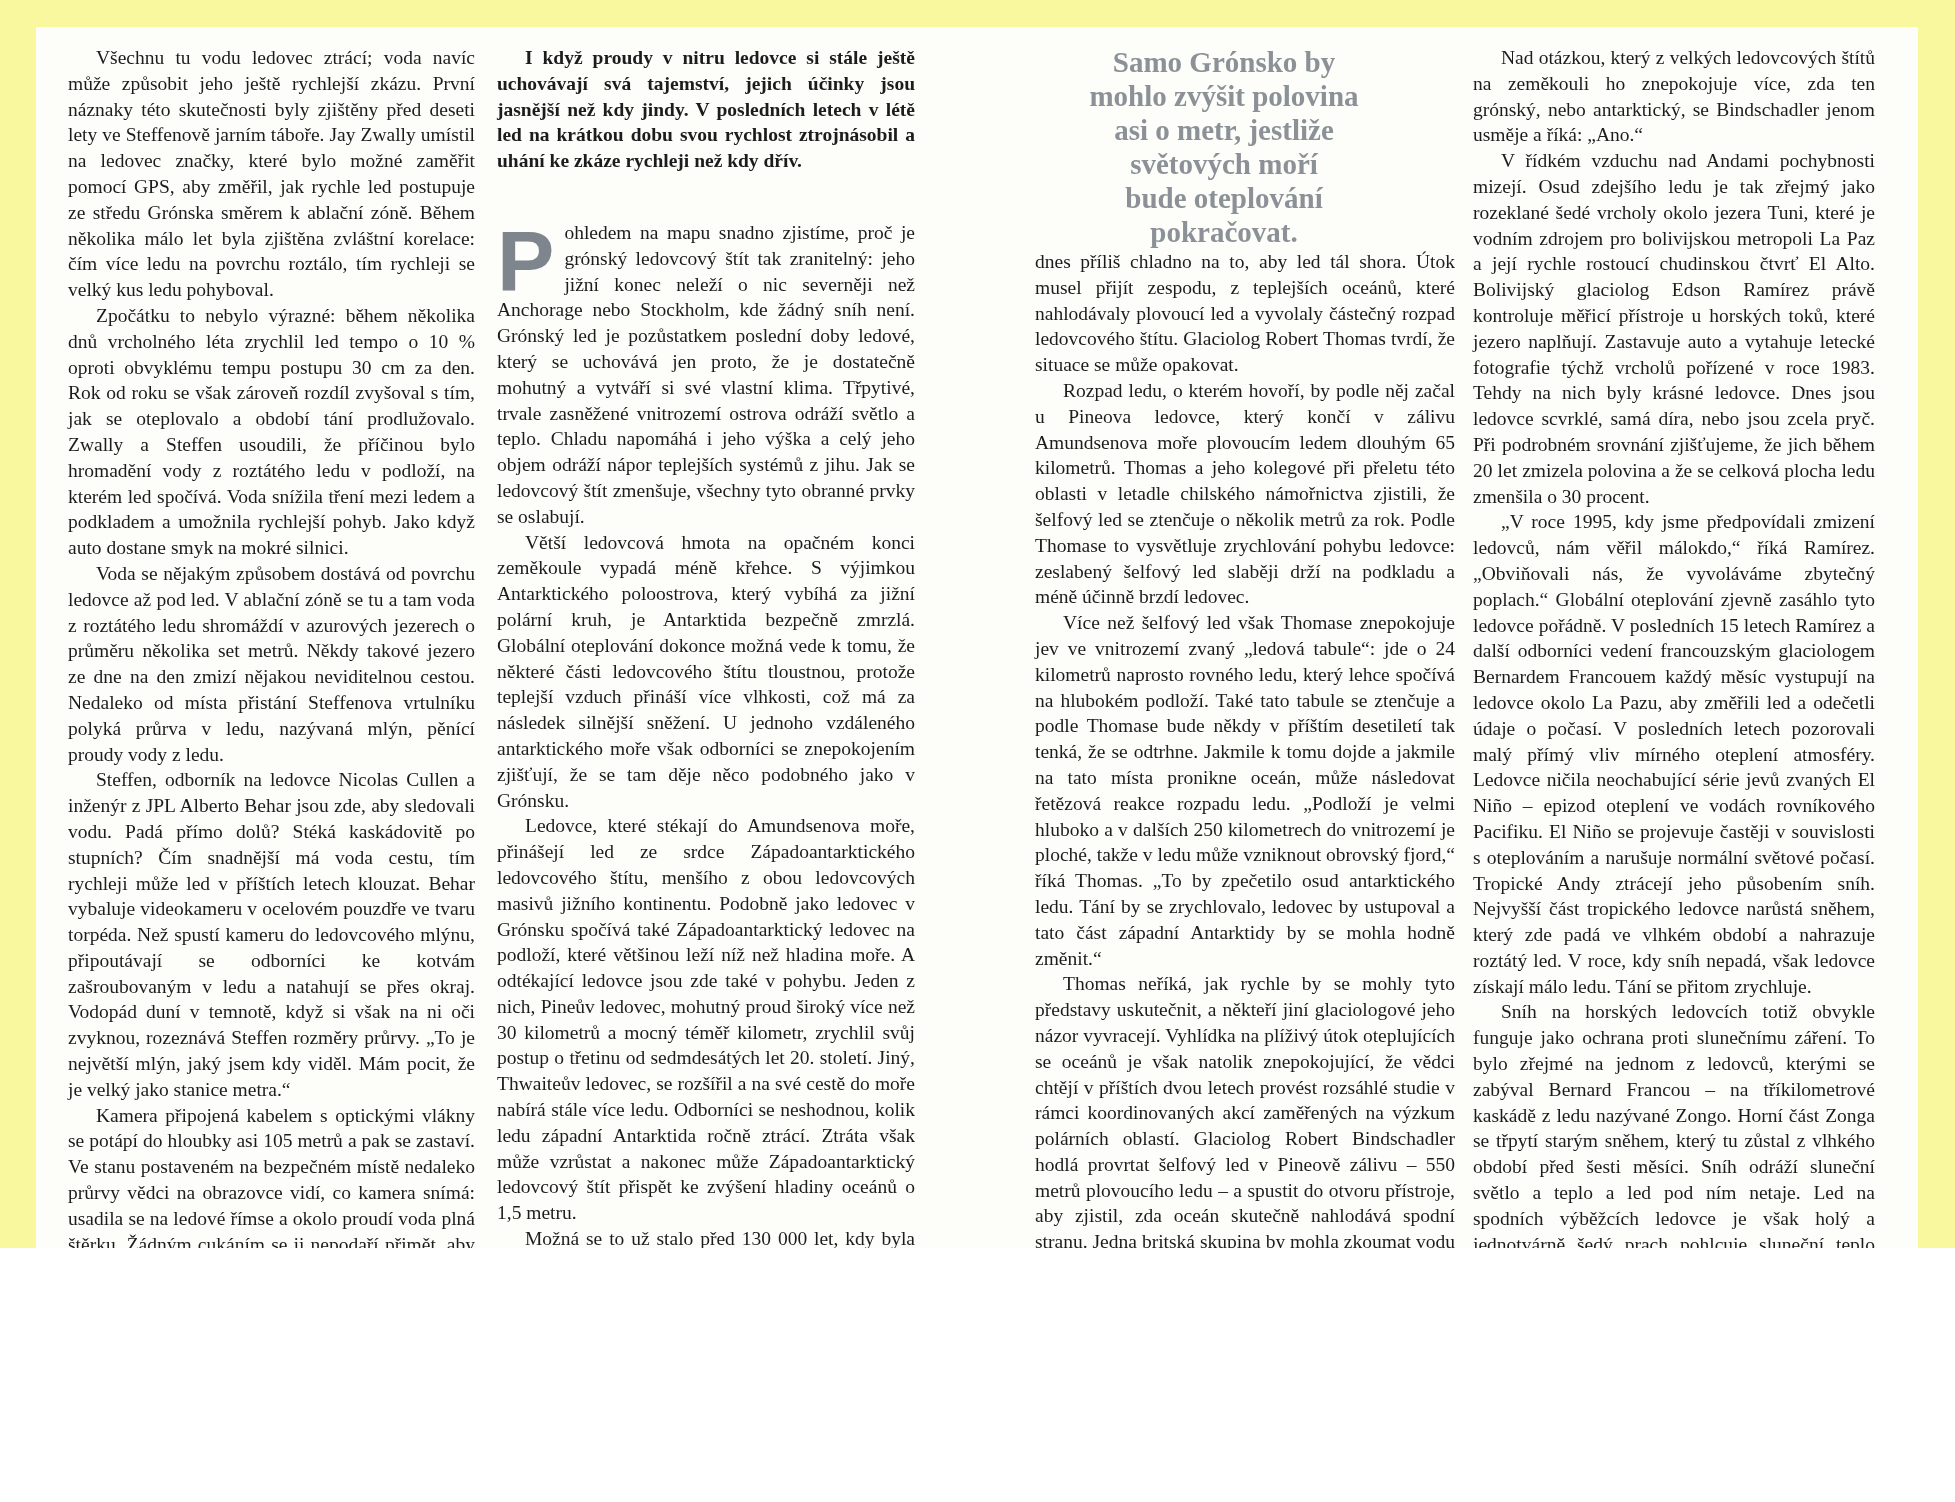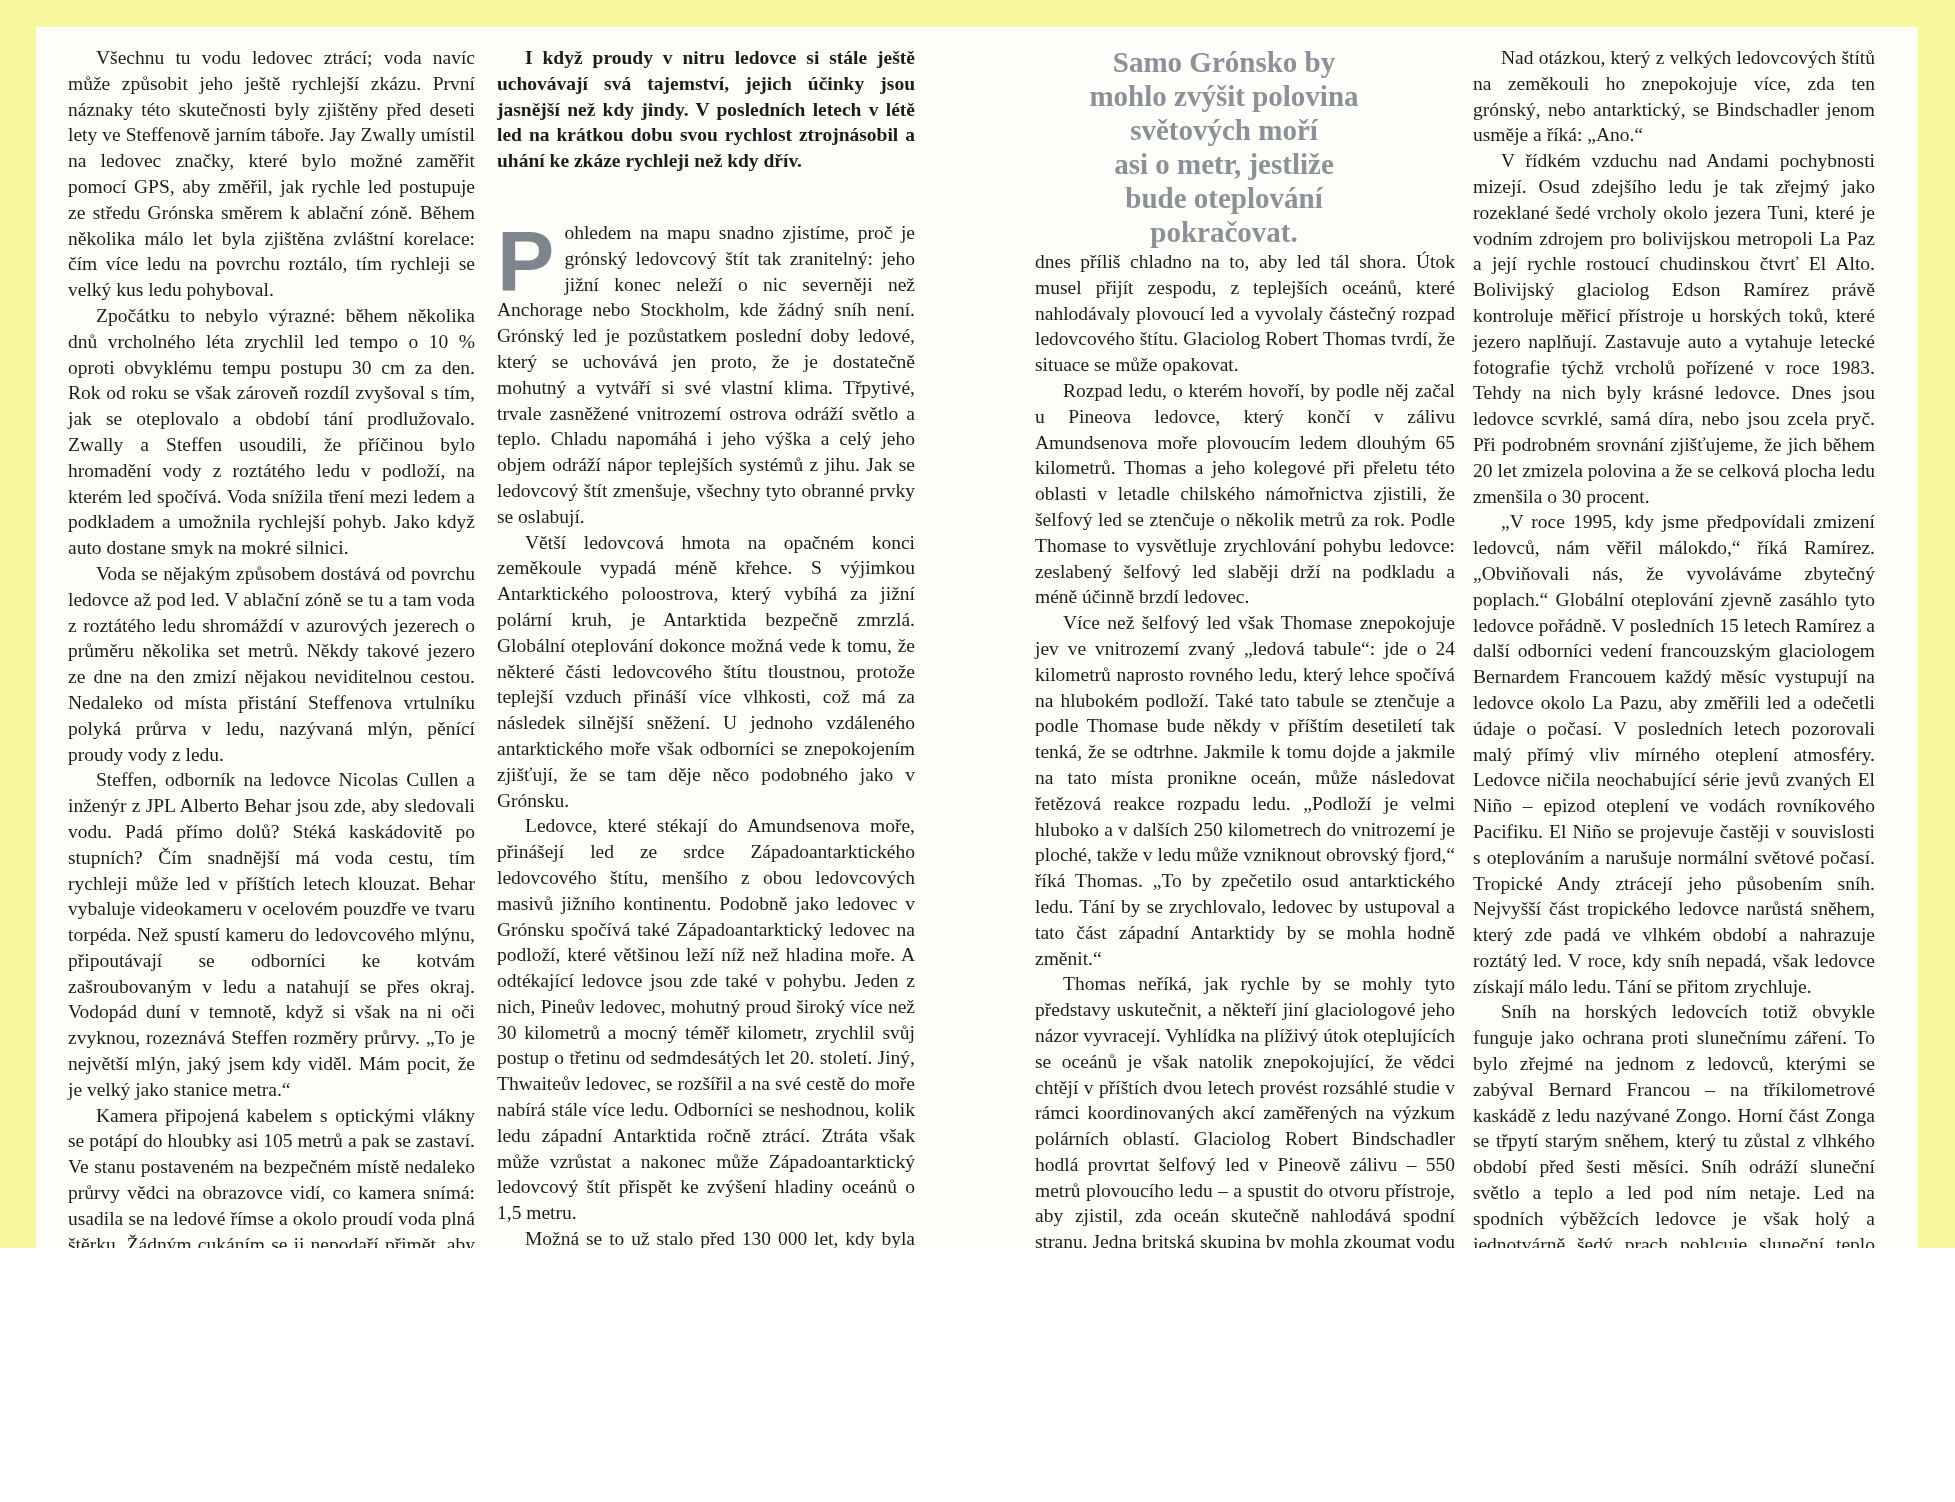--- a/index.html
+++ b/index.html
@@ -74,22 +74,22 @@
     </p>
     <p>Větší ledovcová hmota na opačném konci zeměkoule vypadá méně křehce. S výjimkou Antarktického poloostrova, který vybíhá za jižní polární kruh, je Antarktida bezpečně zmrzlá. Globální oteplování dokonce možná vede k tomu, že některé části ledovcového štítu tloustnou, protože teplejší vzduch přináší více vlhkosti, což má za následek silnější sněžení. U jednoho vzdáleného antarktického moře však odborníci se znepokojením zjišťují, že se tam děje něco podobného jako v Grónsku.</p>
     <p>Ledovce, které stékají do Amundsenova moře, přinášejí led ze srdce Západoantarktického ledovcového štítu, menšího z obou ledovcových masivů jižního kontinentu. Podobně jako ledovec v Grónsku spočívá také Západoantarktický ledovec na podloží, které většinou leží níž než hladina moře. A odtékající ledovce jsou zde také v pohybu. Jeden z nich, Pineův ledovec, mohutný proud široký více než 30 kilometrů a mocný téměř kilometr, zrychlil svůj postup o třetinu od sedmdesátých let 20. století. Jiný, Thwaiteův ledovec, se rozšířil a na své cestě do moře nabírá stále více ledu. Odborníci se neshodnou, kolik ledu západní Antarktida ročně ztrácí. Ztráta však může vzrůstat a nakonec může Západoantarktický ledovcový štít přispět ke zvýšení hladiny oceánů o 1,5 metru.</p>
     <p>Možná se to už stalo před 130 000 let, kdy byla hladina moře výše než dnes. Už jenom s ohledem na množství vody, které je potřebné k tomu, aby hladina vystoupila o 4,5 až 6 metrů, je zřejmé, že k tomu musela přispět Antarktida i Grónsko. V Antarktidě bylo tehdy stejně jako</p>
   </div>
 
   <div class="col" id="col3">
     <div class="pull-quote">
       <div>Samo Grónsko by</div>
       <div>mohlo zvýšit polovina</div>
+      <div>asi o metr, jestliže</div>
       <div>světových moří</div>
-      <div>asi o metr, jestliže</div>
       <div>bude oteplování</div>
       <div>pokračovat.</div>
     </div>
     <p class="noindent">dnes příliš chladno na to, aby led tál shora. Útok musel přijít zespodu, z teplejších oceánů, které nahlodávaly plovoucí led a vyvolaly částečný rozpad ledovcového štítu. Glaciolog Robert Thomas tvrdí, že situace se může opakovat.</p>
     <p>Rozpad ledu, o kterém hovoří, by podle něj začal u Pineova ledovce, který končí v zálivu Amundsenova moře plovoucím ledem dlouhým 65 kilometrů. Thomas a jeho kolegové při přeletu této oblasti v letadle chilského námořnictva zjistili, že šelfový led se ztenčuje o několik metrů za rok. Podle Thomase to vysvětluje zrychlování pohybu ledovce: zeslabený šelfový led slaběji drží na podkladu a méně účinně brzdí ledovec.</p>
     <p>Více než šelfový led však Thomase znepokojuje jev ve vnitrozemí zvaný „ledová tabule“: jde o 24 kilometrů naprosto rovného ledu, který lehce spočívá na hlubokém podloží. Také tato tabule se ztenčuje a podle Thomase bude někdy v příštím desetiletí tak tenká, že se odtrhne. Jakmile k tomu dojde a jakmile na tato místa pronikne oceán, může následovat řetězová reakce rozpadu ledu. „Podloží je velmi hluboko a v dalších 250 kilometrech do vnitrozemí je ploché, takže v ledu může vzniknout obrovský fjord,“ říká Thomas. „To by zpečetilo osud antarktického ledu. Tání by se zrychlovalo, ledovec by ustupoval a tato část západní Antarktidy by se mohla hodně změnit.“</p>
     <p>Thomas neříká, jak rychle by se mohly tyto představy uskutečnit, a někteří jiní glaciologové jeho názor vyvracejí. Vyhlídka na plíživý útok oteplujících se oceánů je však natolik znepokojující, že vědci chtějí v příštích dvou letech provést rozsáhlé studie v rámci koordinovaných akcí zaměřených na výzkum polárních oblastí. Glaciolog Robert Bindschadler hodlá provrtat šelfový led v Pineově zálivu – 550 metrů plovoucího ledu – a spustit do otvoru přístroje, aby zjistil, zda oceán skutečně nahlodává spodní stranu. Jedna britská skupina by mohla zkoumat vodu pod ledem pomocí podmořského robota.</p>
   </div>
 
   <div class="col" id="col4">

